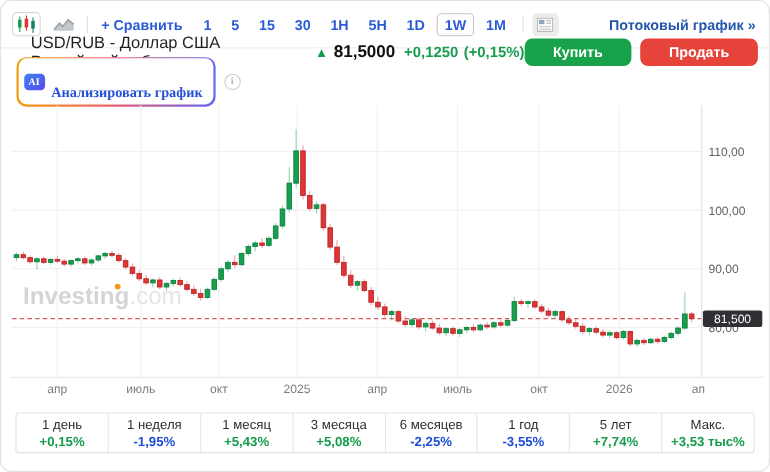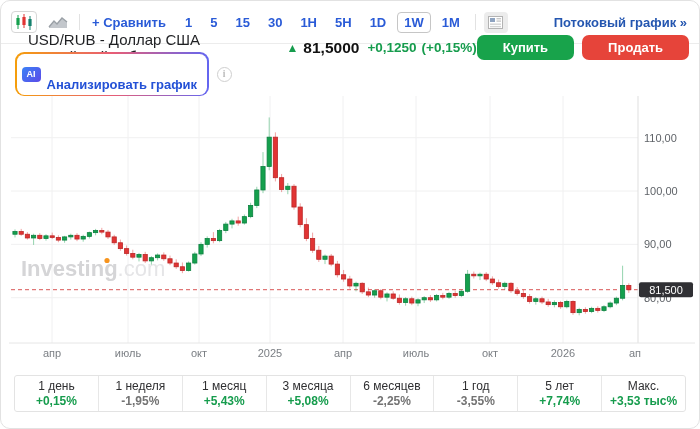--- a/index.html
+++ b/index.html
@@ -39,40 +39,40 @@
   .trade-btns { margin-left:auto; display:flex; gap:8px; }
   .btn-buy, .btn-sell { border:none; color:#fff; font-weight:700; font-size:13px;
     font-family:"Liberation Sans",sans-serif; padding:5px 26px; border-radius:7px; cursor:pointer; }
   .btn-buy { background:#18a34b; }
   .btn-sell { background:#e6443a; }
   
   .ai-row { position:absolute; top:61px; left:14px; height:24px; display:flex; align-items:center; gap:8px; }
   .ai-btn-wrap { background:linear-gradient(90deg,#f59e0b,#e85d75,#6366f1); padding:1.5px; border-radius:9px;
     display:inline-block; cursor:pointer; }
   .ai-btn { background:#fff; border:none; border-radius:7.5px; display:flex; align-items:center; gap:6px;
-    padding:3px 10px 3px 5px; cursor:pointer; font-family:Liberation Sans, sans-serif; }
+    padding:3px 10px 3px 5px; cursor:pointer; font-family:Liberation Serif, serif; }
   .ai-badge { display:inline-flex; align-items:center; justify-content:center; width:19px; height:15px;
     border-radius:4px; background:linear-gradient(135deg,#3b82f6,#5b4ae8); color:#fff;
     font-size:9px; font-weight:700; }
   .ai-label { color:#2451d6; font-weight:700; font-size:13px;margin-top:20px; }
   .info-icon { width:15px; height:15px; border:1.5px solid #cfcfcf; border-radius:50%; color:#b9b9b9;
     font-size:9.5px; font-weight:700; display:inline-flex; align-items:center; justify-content:center;
     background:#fff; font-family:"Liberation Serif",serif; }
   
   .chart-wrap { position:absolute; top:88px; left:0; width:700px; height:280px; }
   
   .perf-row { position:absolute; left:13px; right:13px; top:374px; height:37px;
     display:flex; border:1px solid #e3e3e3; border-radius:3px; }
   .pcell { flex:1; display:flex; flex-direction:column; align-items:center; justify-content:center;
     border-right:1px solid #e7e7e7; gap:1px; cursor:pointer; }
   .pcell:last-child { border-right:none; }
   .plabel { font-size:12px; color:#2f2f31; }
   .pvalue { font-size:12px; font-weight:700; }
   .pvalue.up { color:#169c4d; }
-  .pvalue.down { color:#737373; }
+  .pvalue.down { color:#1d4ed8; }
 </style>
 </head>
 <body>
 
 <div class="card">
 
   <div class="toolbar">
     <button class="icon-btn sel">
       <svg width="18" height="18" viewBox="0 0 18 18">
         <line x1="3" y1="2" x2="3" y2="16" stroke="#15a04d" stroke-width="1"></line>

